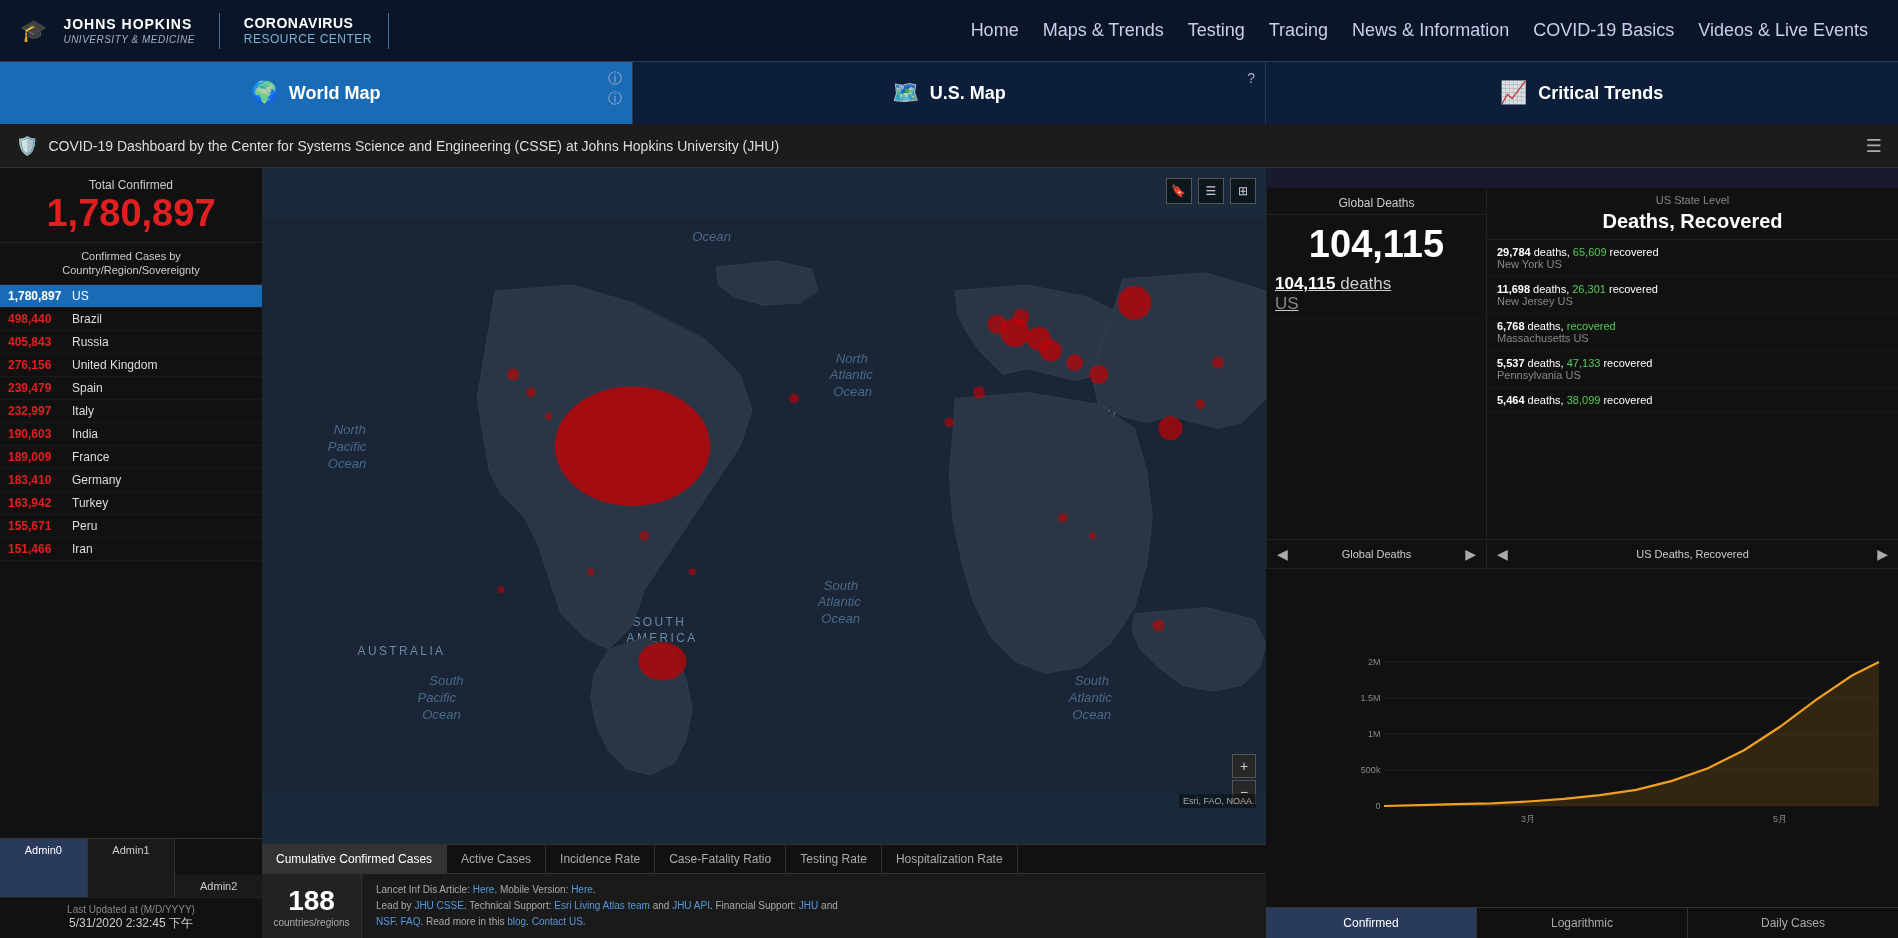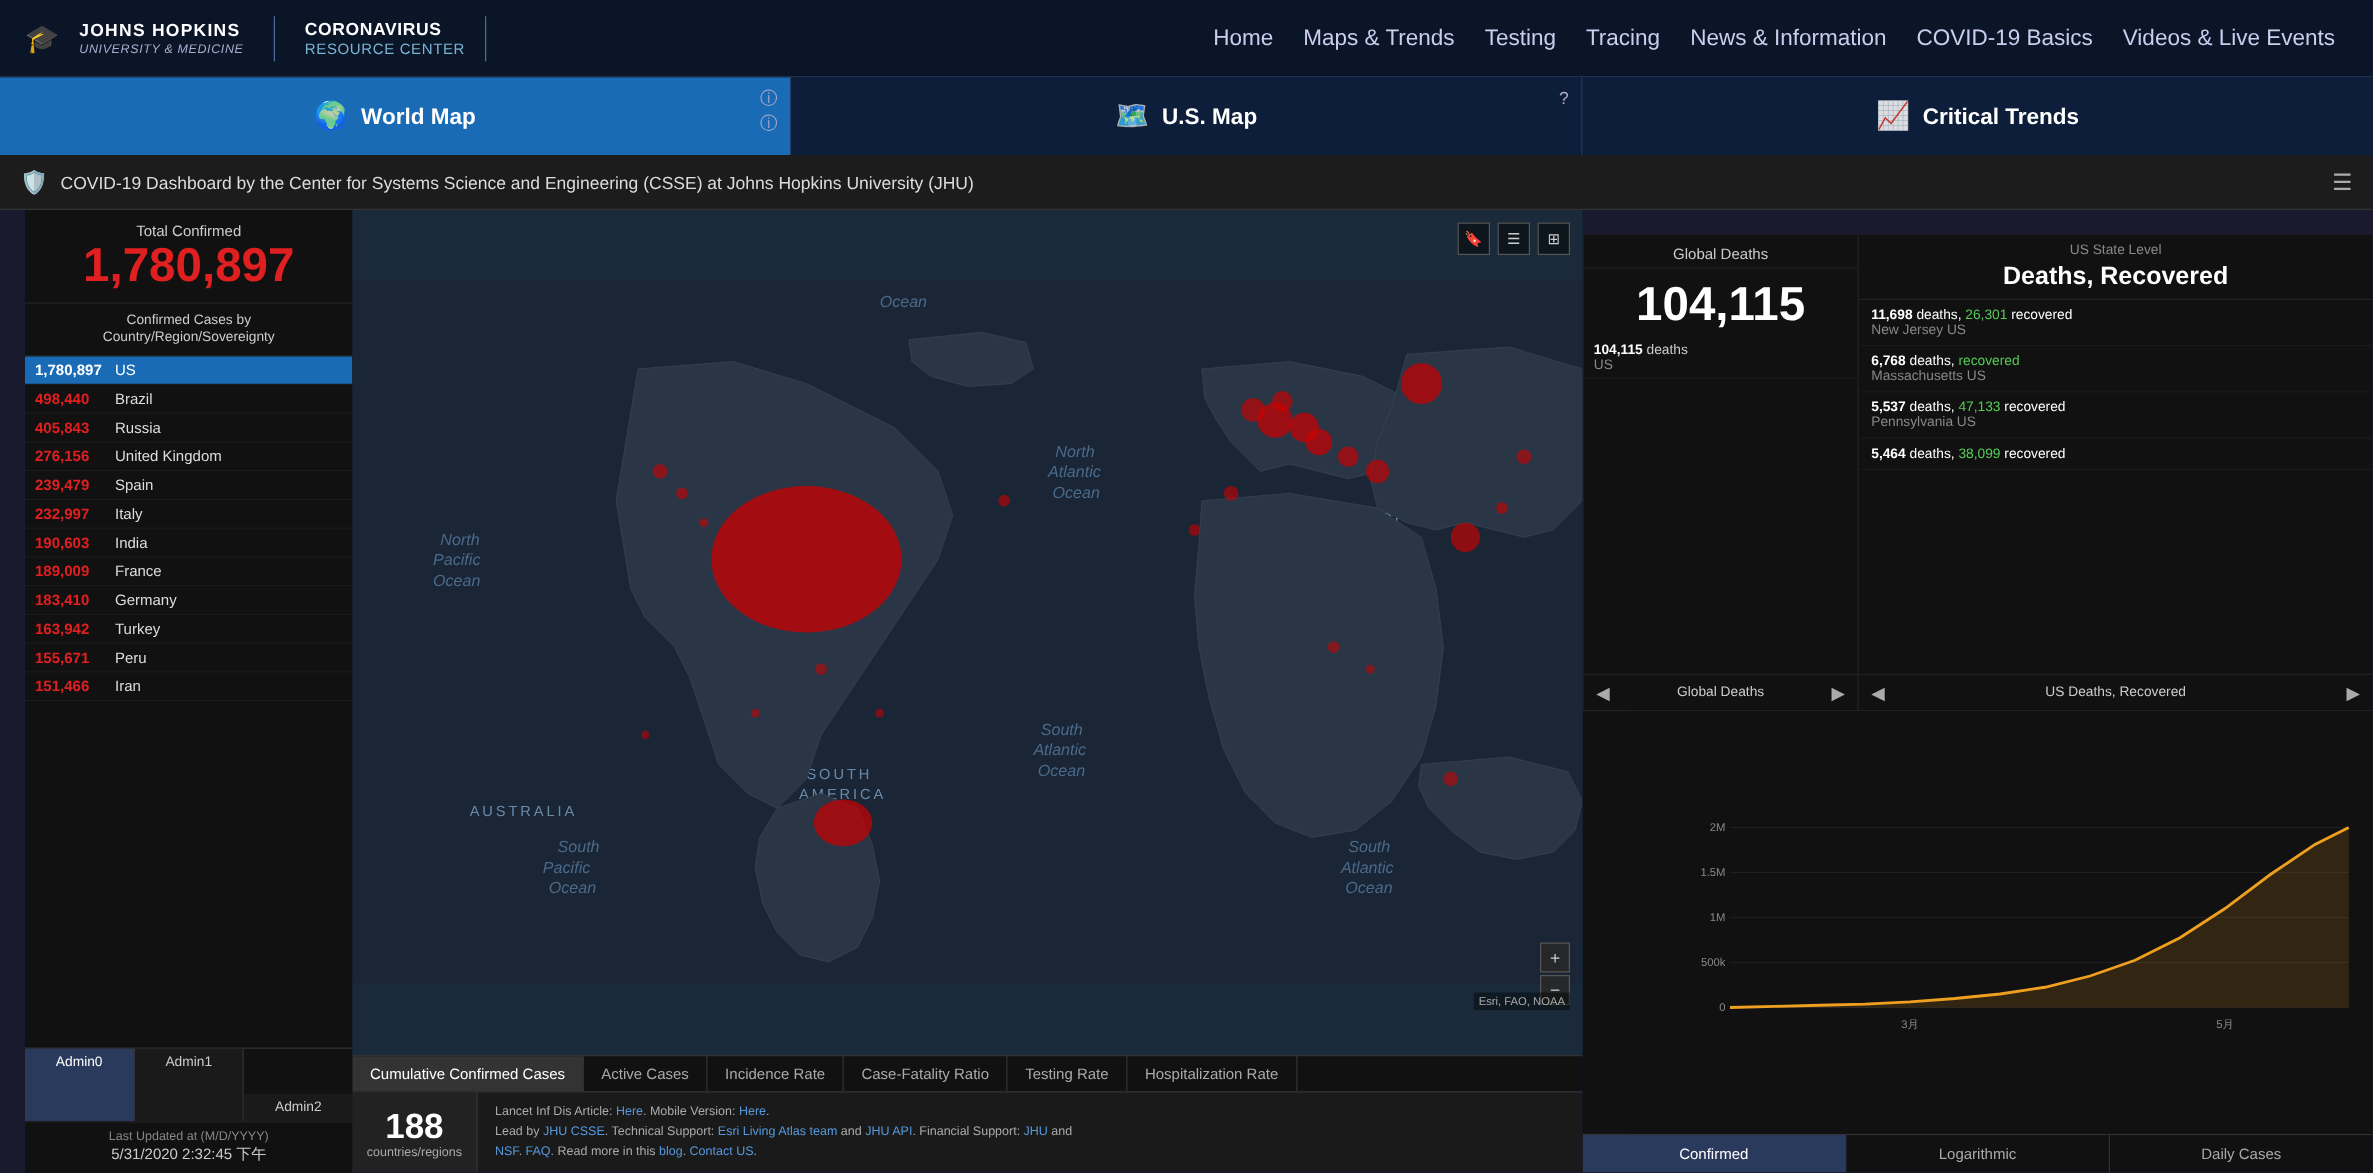--- a/index.html
+++ b/index.html
@@ -26,21 +26,21 @@
     .tab-icon { font-size: 22px; color: #fff; opacity: 0.85; }
     .tab-info { position: absolute; right: 10px; top: 8px; color: #aac; font-size: 14px; display: flex; flex-direction: column; gap: 2px; }
 
     
     .dash-title-bar { background: #1c1c1c; display: flex; align-items: center; padding: 10px 16px; border-bottom: 1px solid #333; height: 44px; }
     .dash-title-bar .shield { margin-right: 10px; font-size: 18px; }
     .dash-title { font-size: 14px; color: #ddd; flex: 1; }
     .hamburger { font-size: 18px; color: #aaa; cursor: pointer; }
 
     
-    .main-content { display: flex; height: calc(938px - 62px - 62px - 44px); padding-left: 20px; }
+    .main-content { display: flex; height: calc(938px - 62px - 62px - 44px); }
 
     
     .left-panel { width: 262px; background: #111; flex-shrink: 0; display: flex; flex-direction: column; }
     .total-confirmed-box { background: #111; padding: 10px 8px; border-bottom: 1px solid #222; text-align: center; }
     .total-confirmed-label { font-size: 12px; color: #ccc; margin-bottom: 2px; }
     .total-confirmed-value { font-size: 38px; font-weight: bold; color: #e02020; line-height: 1; }
 
     .country-list-header { font-size: 11px; color: #ccc; text-align: center; padding: 6px 8px; border-bottom: 1px solid #222; line-height: 1.3; }
     .country-list { flex: 1; overflow-y: auto; }
     .country-item { display: flex; align-items: center; padding: 4px 8px; border-bottom: 1px solid #1a1a1a; cursor: pointer; font-size: 12px; }
@@ -87,21 +87,21 @@
     .credits-text a { color: #5599dd; cursor: pointer; }
 
     
     .right-panels { display: flex; flex-direction: column; width: 632px; flex-shrink: 0; }
     .right-top { display: flex; flex: 0 0 auto; height: 380px; margin-top: 20px; }
 
     
     .global-deaths-panel { width: 220px; background: #111; border-left: 1px solid #222; display: flex; flex-direction: column; }
     .panel-header { font-size: 12px; color: #ccc; text-align: center; padding: 8px 6px 4px; border-bottom: 1px solid #222; }
     .deaths-value { font-size: 38px; font-weight: bold; color: #fff; text-align: center; padding: 8px 6px 4px; }
-    .deaths-detail { padding: 4px 8px; font-size: 11px; color: #ccc; border-bottom: 1px solid #1a1a1a; }
+    .deaths-detail { padding: 4px 8px; font-size: 17px; color: #ccc; border-bottom: 1px solid #1a1a1a; text-decoration: underline; }
     .deaths-detail .num { color: #fff; font-weight: bold; }
     .deaths-detail .region { color: #888; }
     .panel-nav { display: flex; align-items: center; justify-content: space-between; padding: 6px 10px; border-top: 1px solid #222; margin-top: auto; }
     .panel-nav-label { font-size: 11px; color: #ccc; }
     .panel-nav-arrow { color: #aaa; cursor: pointer; font-size: 14px; background: none; border: none; }
 
     
     .us-state-panel { width: 412px; background: #111; border-left: 1px solid #222; display: flex; flex-direction: column; }
     .us-panel-header { font-size: 11px; color: #888; text-align: center; padding: 6px 6px 2px; }
     .us-panel-title { font-size: 20px; font-weight: bold; color: #fff; text-align: center; padding: 2px 6px 6px; border-bottom: 1px solid #222; }
@@ -391,20 +391,27 @@
           <span class="panel-nav-label">Global Deaths</span>
           <button class="panel-nav-arrow">▶</button>
         </div>
       </div>
 
       <div class="us-state-panel">
         <div class="us-panel-header">US State Level</div>
         <div class="us-panel-title">Deaths, Recovered</div>
 
         <div class="us-state-item">
+          <span class="deaths-n">29,784</span>
+          <span> deaths, </span>
+          <span class="recovered-n">65,609</span>
+          <span> recovered</span><br>
+          <span class="state-name">New York US</span>
+        </div>
+        <div class="us-state-item">
           <span class="deaths-n">11,698</span>
           <span> deaths, </span>
           <span class="recovered-n">26,301</span>
           <span> recovered</span><br>
           <span class="state-name">New Jersey US</span>
         </div>
         <div class="us-state-item">
           <span class="deaths-n">6,768</span>
           <span> deaths, </span>
           <span class="recovered-n">recovered</span><br>

